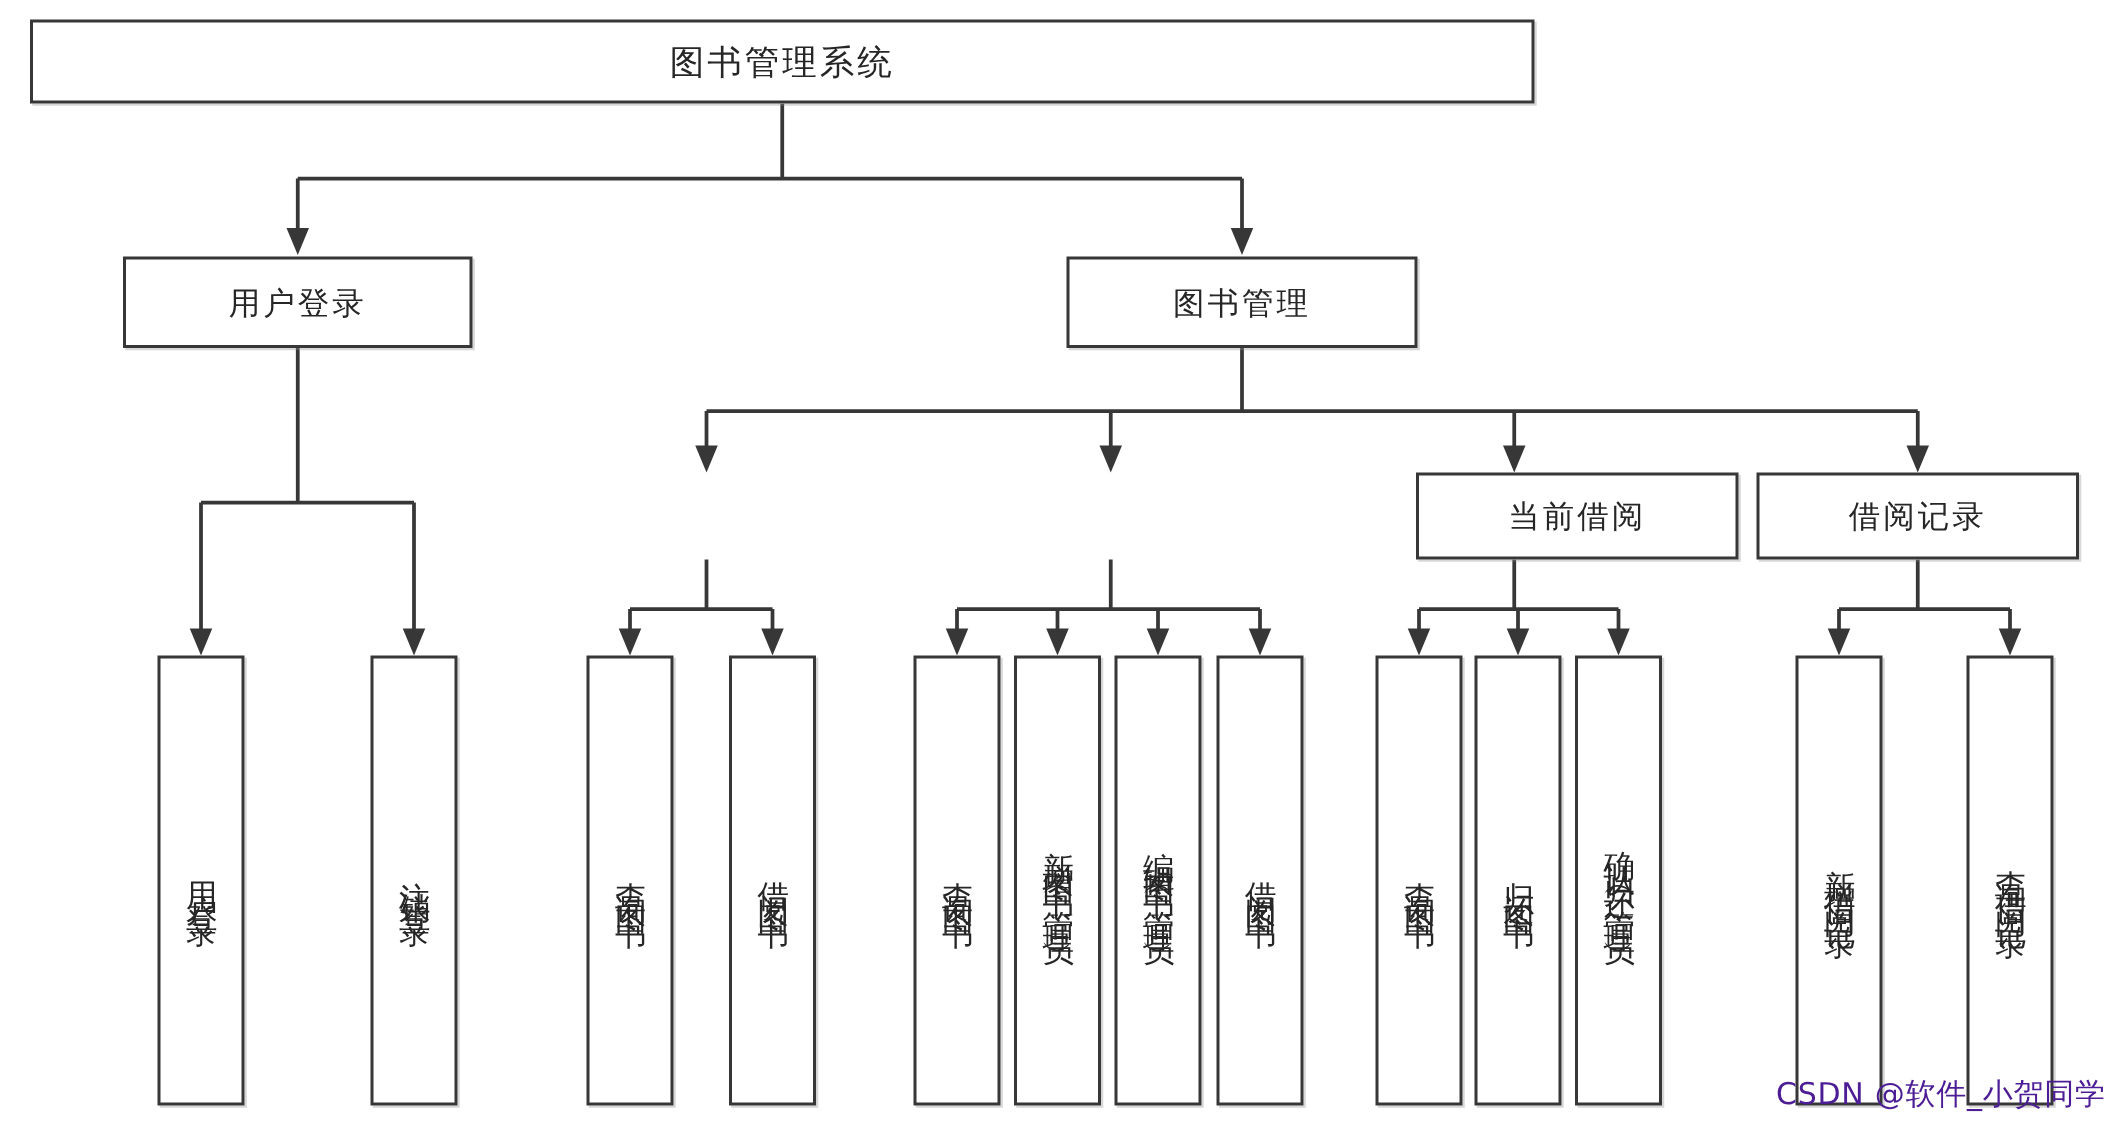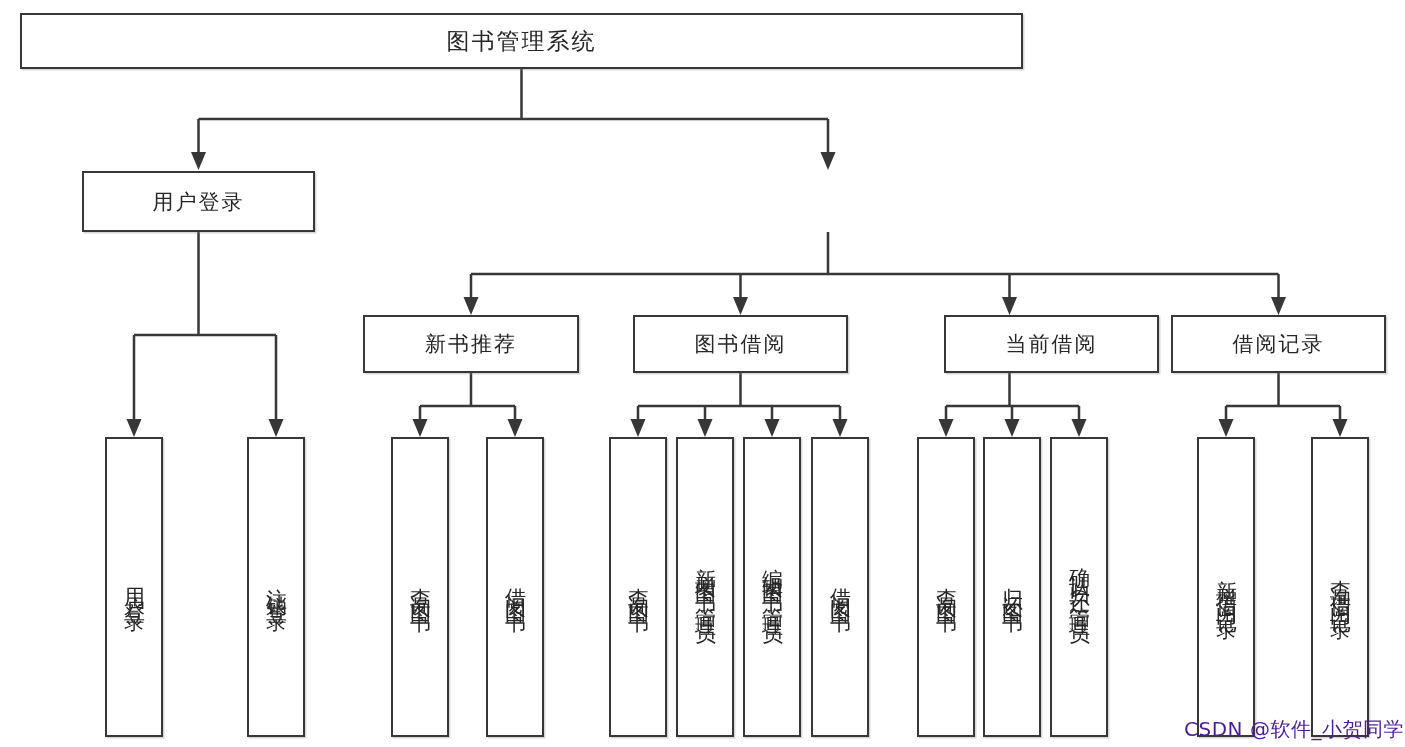--- a/index.html
+++ b/index.html
@@ -107,27 +107,24 @@
     <polygon points="1332.5,419 1347.5,419 1340,437"></polygon>
   </svg>
 
   <div class="node h root" style="left:20px; top:13px; width:1003px; height:56px">
     <span>图书管理系统</span>
   </div>
 
   <div class="node h mid" style="left:82px; top:171px; width:233px; height:61px">
     <span>用户登录</span>
   </div>
+  <div class="node h mid" style="left:711px; top:171px; width:234px; height:61px">
+    <span>图书管理</span>
+  </div>
 
-  <div class="node h mid" style="left:363px; top:315px; width:216px; height:58px">
-    <span>新书推荐</span>
-  </div>
-  <div class="node h mid" style="left:633px; top:315px; width:215px; height:58px">
-    <span>图书借阅</span>
-  </div>
   <div class="node h mid" style="left:944px; top:315px; width:215px; height:58px">
     <span>当前借阅</span>
   </div>
   <div class="node h mid" style="left:1171px; top:315px; width:215px; height:58px">
     <span>借阅记录</span>
   </div>
 
   <div class="node v" style="left:105px; top:437px; width:58px; height:300px">
     <span>用户登录</span>
   </div>

